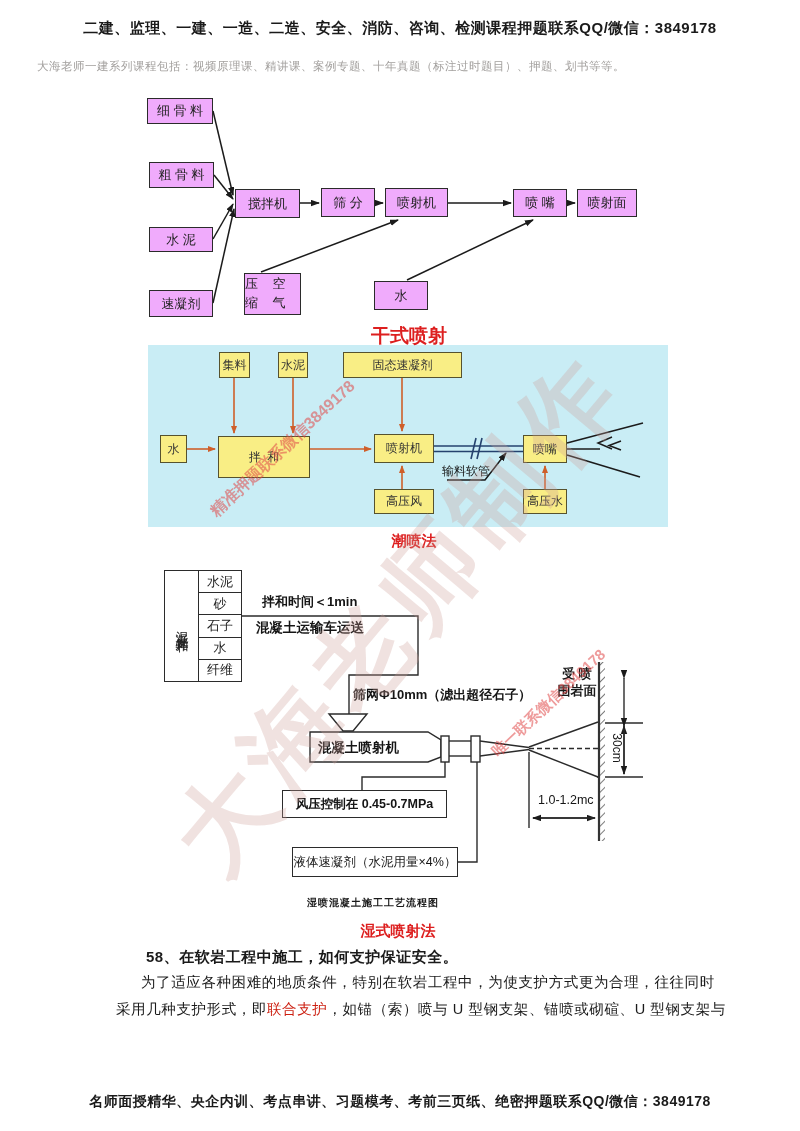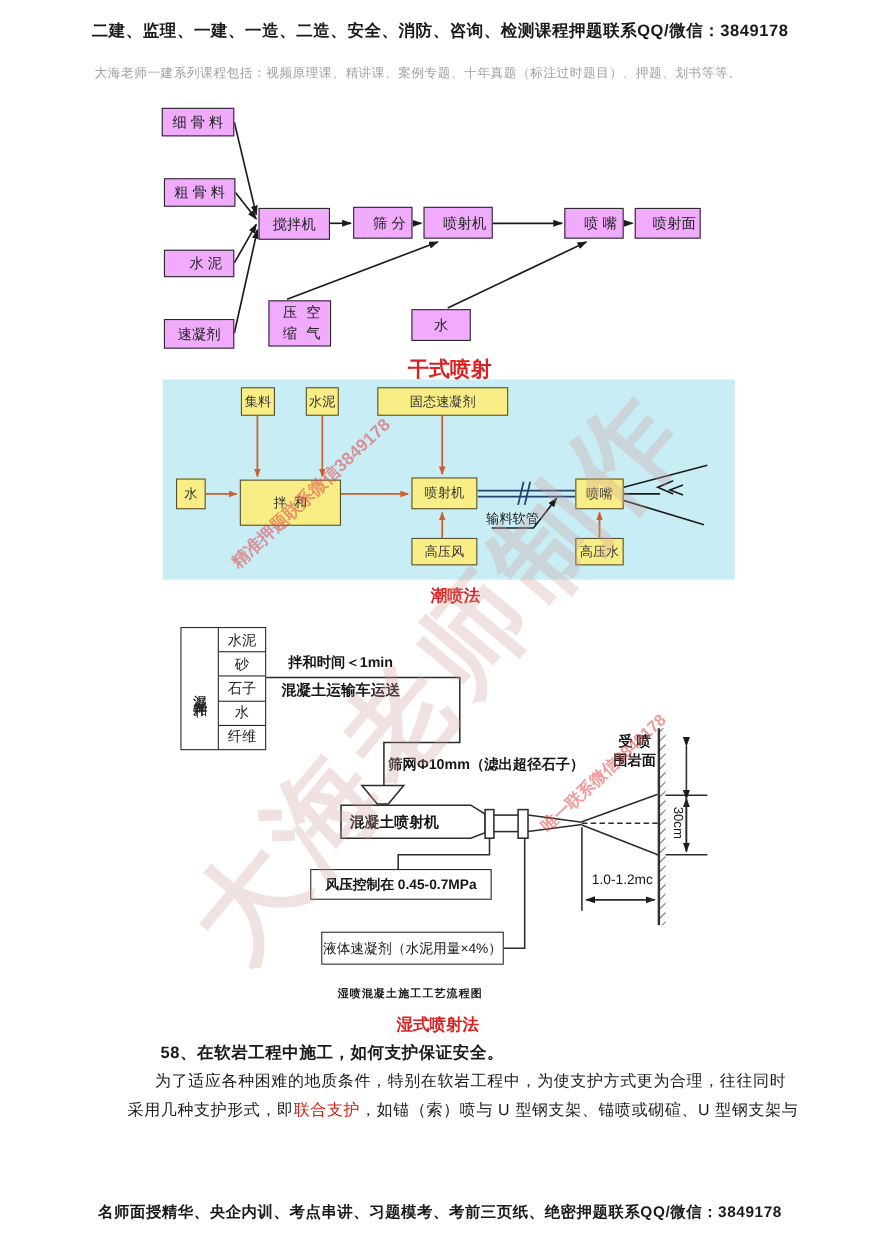--- a/index.html
+++ b/index.html
@@ -1,26 +1,26 @@
 <!DOCTYPE html>
 <html><head>
 <meta charset="utf-8">
 <style>
   html,body{margin:0;padding:0;background:#ffffff;}
   .page{position:relative;width:800px;height:1131px;background:#ffffff;overflow:hidden;
         font-family:"Liberation Sans","DejaVu Sans",sans-serif;color:#1a1a1a;}
   .abs{position:absolute;}
   .hdr{left:0;top:19px;width:800px;font-size:15px;font-weight:700;letter-spacing:0.5px;text-align:center;}
-  .subhdr{left:0;top:59px;width:662px;font-size:11.5px;color:#a3a09e;text-align:right;letter-spacing:0.5px;padding-left:12px;}
+  .subhdr{left:0;top:59px;width:662px;font-size:11.5px;color:#a3a09e;text-align:center;letter-spacing:0.5px;}
   .ftr{left:0;top:1093px;width:800px;font-size:14px;font-weight:700;text-align:center;letter-spacing:0.5px;}
 
   
   .wbox{position:absolute;background:#f0abfc;border:1.6px solid #2b2b2b;display:flex;
         align-items:center;justify-content:center;font-size:13px;color:#222;box-sizing:border-box;}
-  .wbox.thin{border-width:1.2px;padding-left:12px;}
+  .wbox.thin{border-width:1.2px;}
   .twolines{flex-direction:row;line-height:1.45;}
 
   
   .cyan-panel{left:148px;top:345px;width:520px;height:182px;background:#c9edf5;}
   .ybox{position:absolute;background:#f9ee85;border:1.5px solid #56522e;display:flex;
         align-items:center;justify-content:center;font-size:12px;color:#333;box-sizing:border-box;}
 
   .redlabel{position:absolute;color:#dd1f1f;font-weight:700;text-align:center;}
 
   

